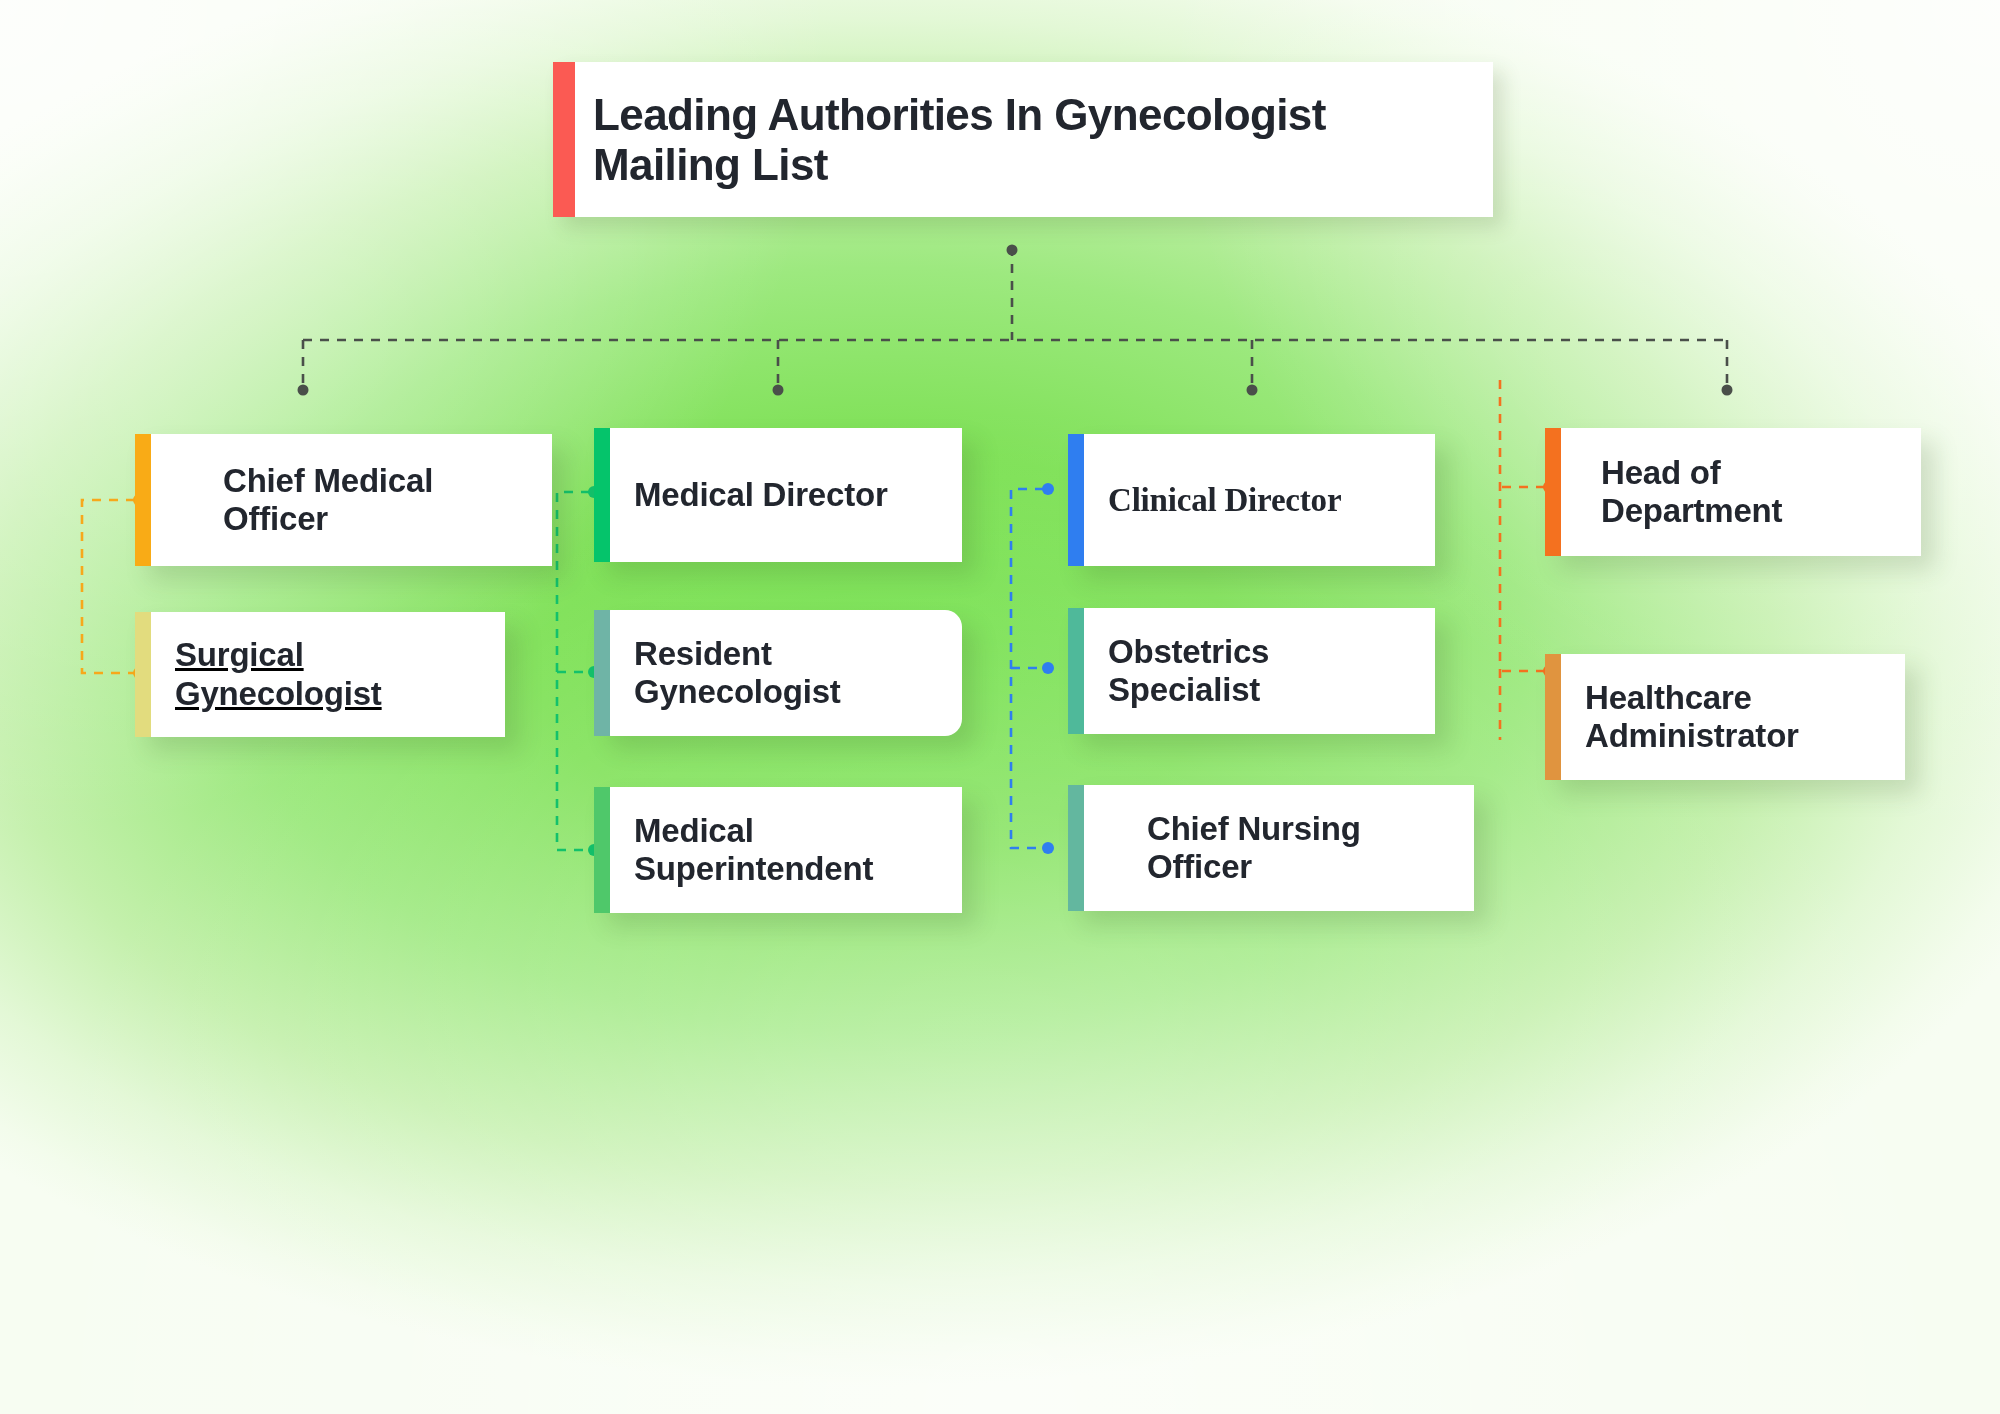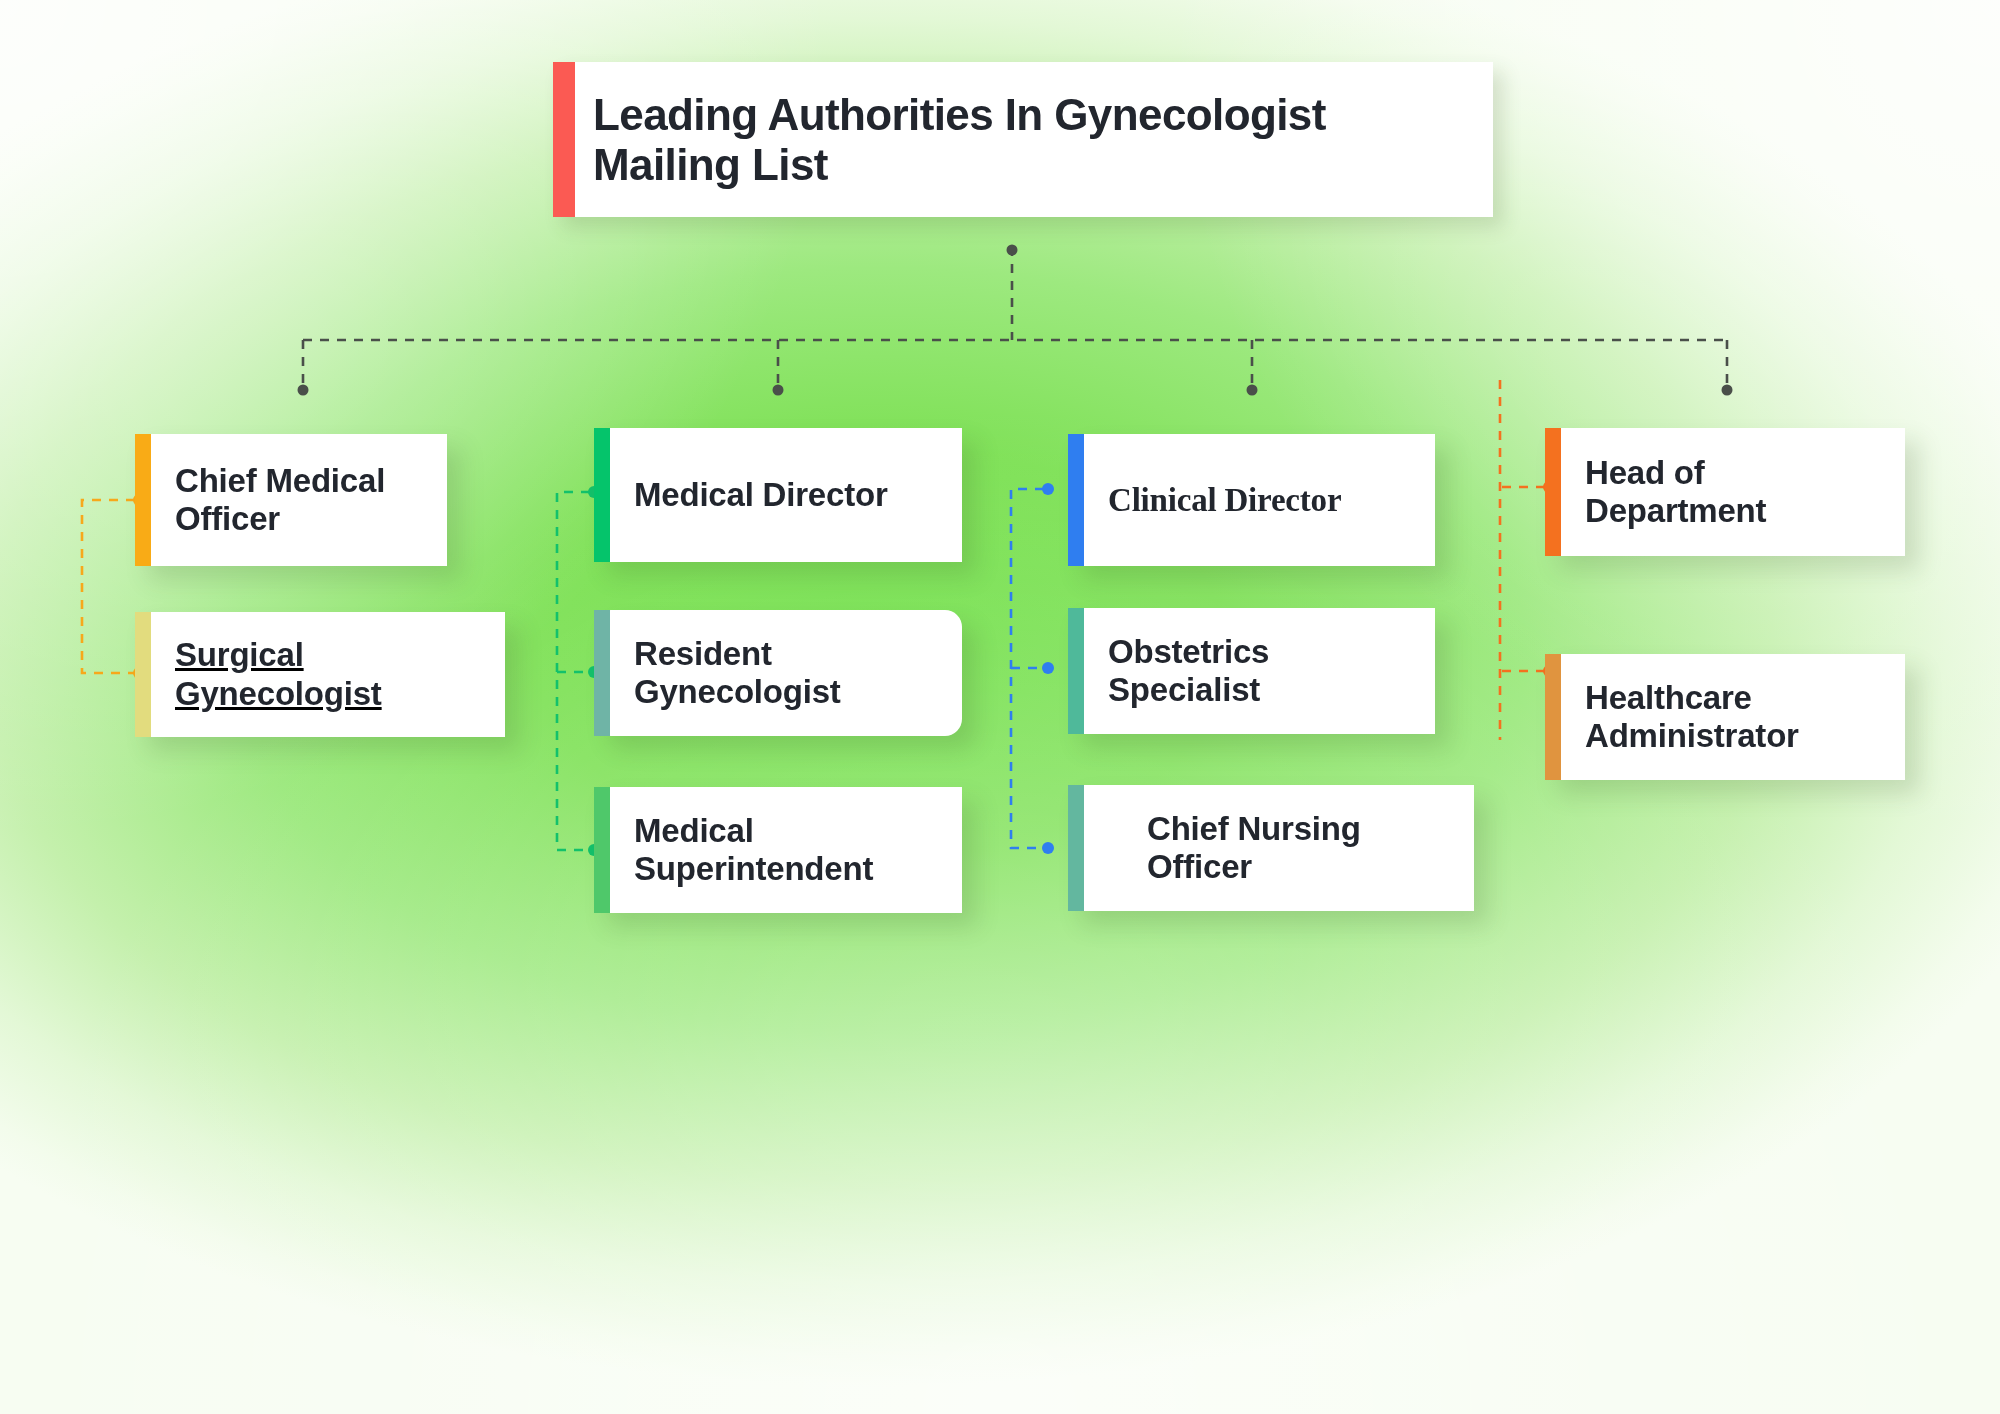--- a/index.html
+++ b/index.html
@@ -119,21 +119,21 @@
       <circle cx="1549" cy="487" r="6"></circle>
       <circle cx="1549" cy="671" r="6"></circle>
     </g>
   </svg>
 
   <div class="node title" style="left:553px;top:62px;width:940px;height:155px;">
     <span class="bar" style="background:#fb5a53"></span>
     <span class="label">Leading Authorities In Gynecologist Mailing List</span>
   </div>
 
-  <div class="node" style="left:135px;top:434px;width:312px;height:132px;">
+  <div class="node" style="left:135px;top:434px;width:369px;height:132px;padding-left:48px;">
     <span class="bar" style="background:#f9ab16"></span>
     <span class="label">Chief Medical Officer</span>
   </div>
 
   <div class="node" style="left:135px;top:612px;width:370px;height:125px;text-decoration:underline;">
     <span class="bar" style="background:#e2dc7e"></span>
     <span class="label">Surgical Gynecologist</span>
   </div>
 
   <div class="node" style="left:594px;top:428px;width:368px;height:134px;">
@@ -159,21 +159,21 @@
   <div class="node" style="left:1068px;top:608px;width:367px;height:126px;">
     <span class="bar" style="background:#4fb99a"></span>
     <span class="label">Obstetrics Specialist</span>
   </div>
 
   <div class="node" style="left:1068px;top:785px;width:367px;height:126px;padding-left:39px;">
     <span class="bar" style="background:#63b79f"></span>
     <span class="label">Chief Nursing Officer</span>
   </div>
 
-  <div class="node" style="left:1545px;top:428px;width:360px;height:128px;">
+  <div class="node" style="left:1545px;top:428px;width:360px;height:128px;padding-left:16px;">
     <span class="bar" style="background:#f4711f"></span>
     <span class="label">Head of Department</span>
   </div>
 
   <div class="node" style="left:1545px;top:610px;width:360px;height:126px;margin-top:44px;">
     <span class="bar" style="background:#e0943f"></span>
     <span class="label">Healthcare Administrator</span>
   </div>
 
 </div>

